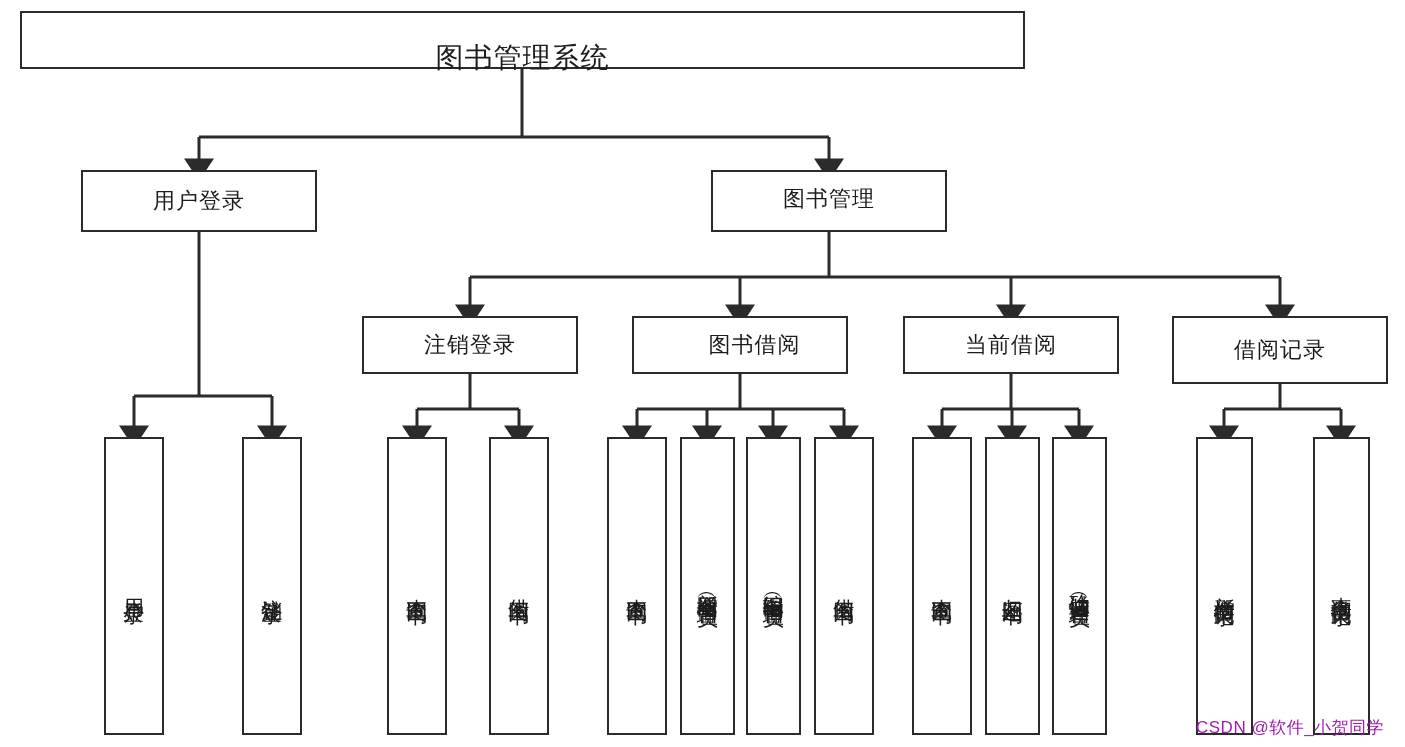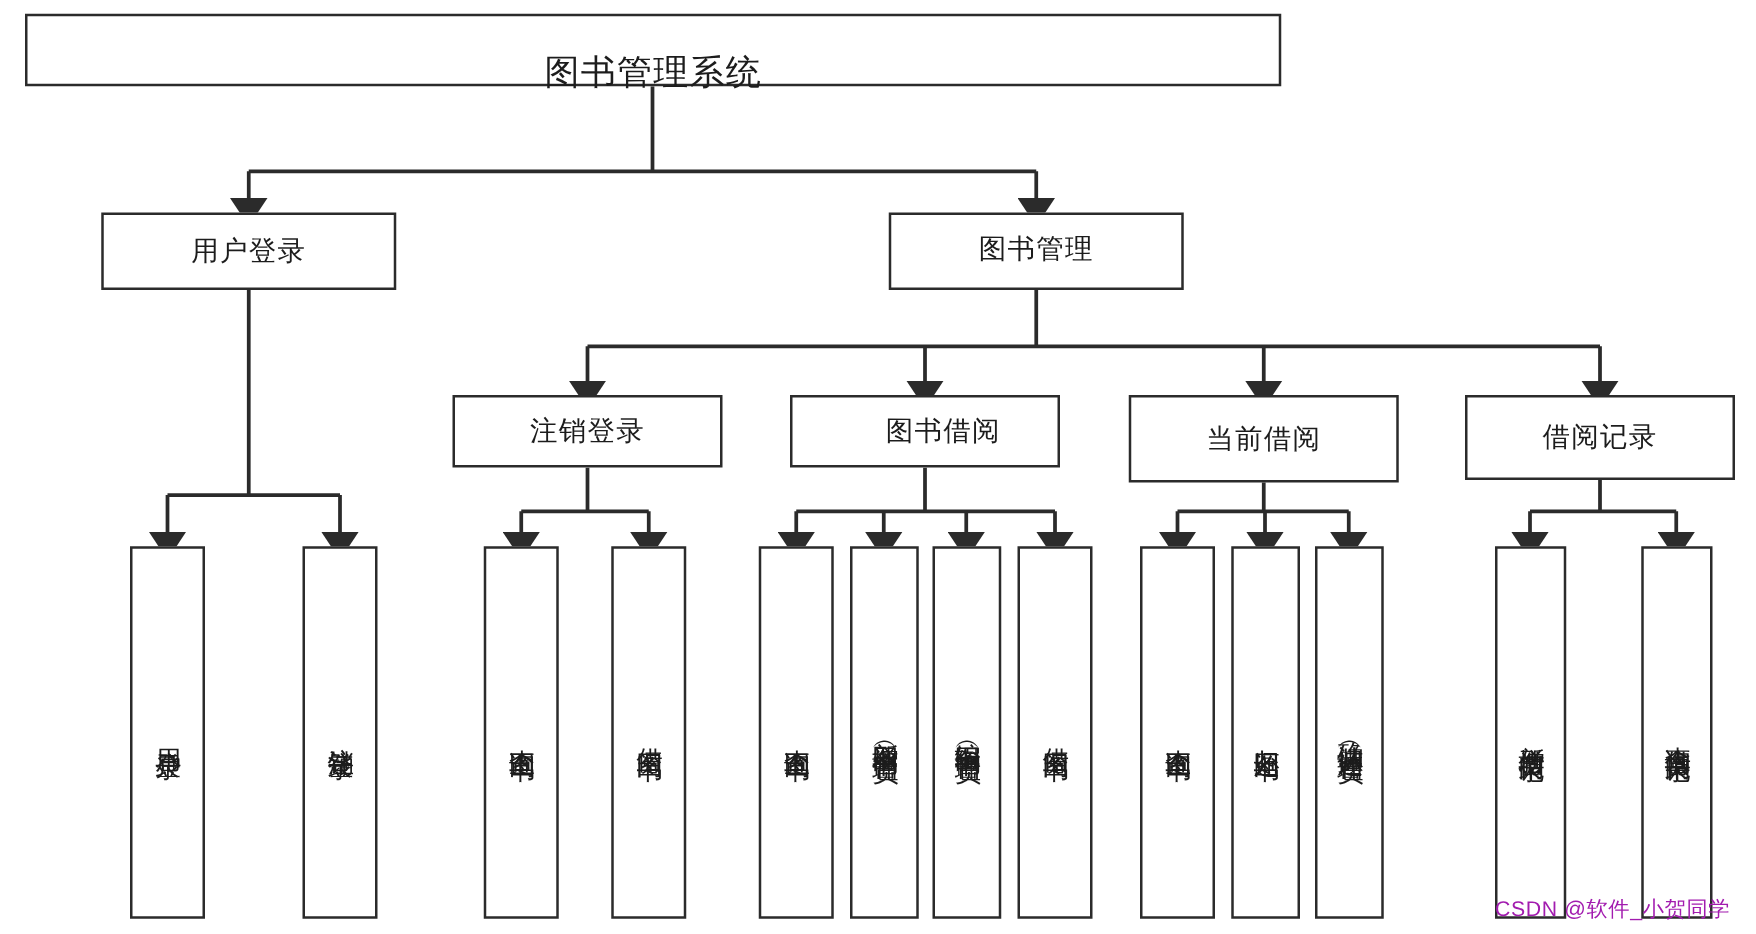--- a/index.html
+++ b/index.html
@@ -115,21 +115,21 @@
       </div>
       <div class="node branch" style="left: 711px; top: 170px; width: 236px; height: 62px; font-family: Liberation Mono, monospace;">
         <span class="label">图书管理</span>
       </div>
       <div class="node branch" style="left: 362px; top: 316px; width: 216px; height: 58px;">
         <span class="label">注销登录</span>
       </div>
       <div class="node branch" style="left: 632px; top: 316px; width: 216px; height: 58px; padding-left: 29px;">
         <span class="label">图书借阅</span>
       </div>
-      <div class="node branch" style="left: 903px; top: 316px; width: 216px; height: 70px;">
+      <div class="node branch" style="left: 903px; top: 316px; width: 216px; height: 58px;">
         <span class="label">当前借阅</span>
       </div>
       <div class="node branch" style="left: 1172px; top: 316px; width: 216px; height: 68px;">
         <span class="label">借阅记录</span>
       </div>
       <div class="node leaf" style="left: 104px; top: 437px; width: 60px; height: 298px;">
         <span class="label">用户登录</span>
       </div>
       <div class="node leaf" style="left: 242px; top: 437px; width: 60px; height: 298px;">
         <span class="label">注销登录</span>

